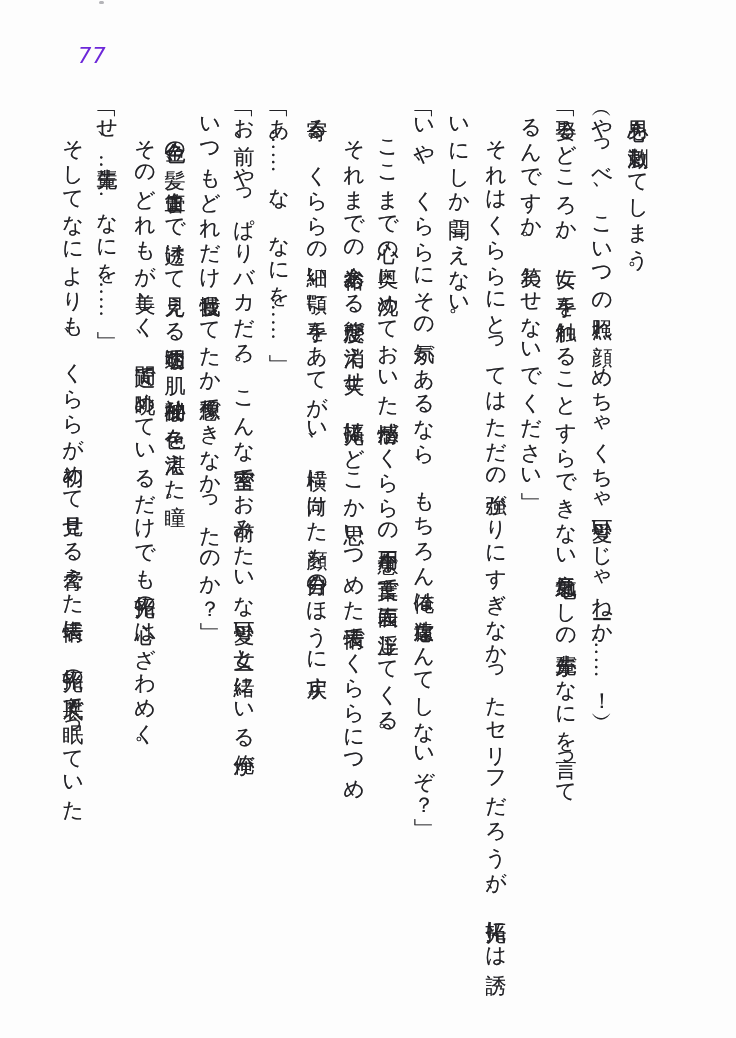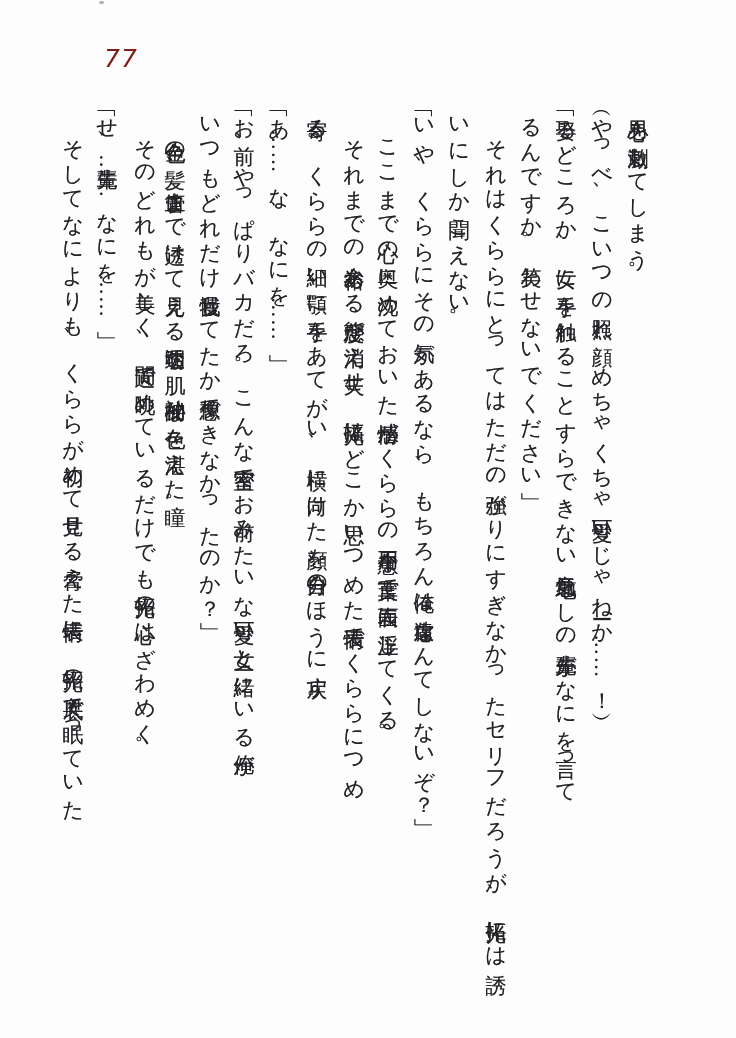--- a/index.html
+++ b/index.html
@@ -24,27 +24,27 @@
     text-orientation: mixed;
     font-size: 21px;
     letter-spacing: 1.2px;
     line-height: 1;
     white-space: nowrap;
     color: #232327;
     text-shadow: 0 0 0.5px rgba(40,40,45,0.55);
   }
   #page-number {
     position: absolute;
-    left: 104px;
+    left: 78px;
     top: 44px;
     font-family: "DejaVu Sans", sans-serif;
     font-style: italic;
-    font-size: 25px;
+    font-size: 21px;
     letter-spacing: 1px;
-    color: #7f1d1d;
+    color: #6d28d9;
   }
   #scan-artifact {
     position: absolute;
     left: 99px;
     top: 1px;
     width: 5px;
     height: 3px;
     border-radius: 2px;
     background: #b4b4b8;
   }

